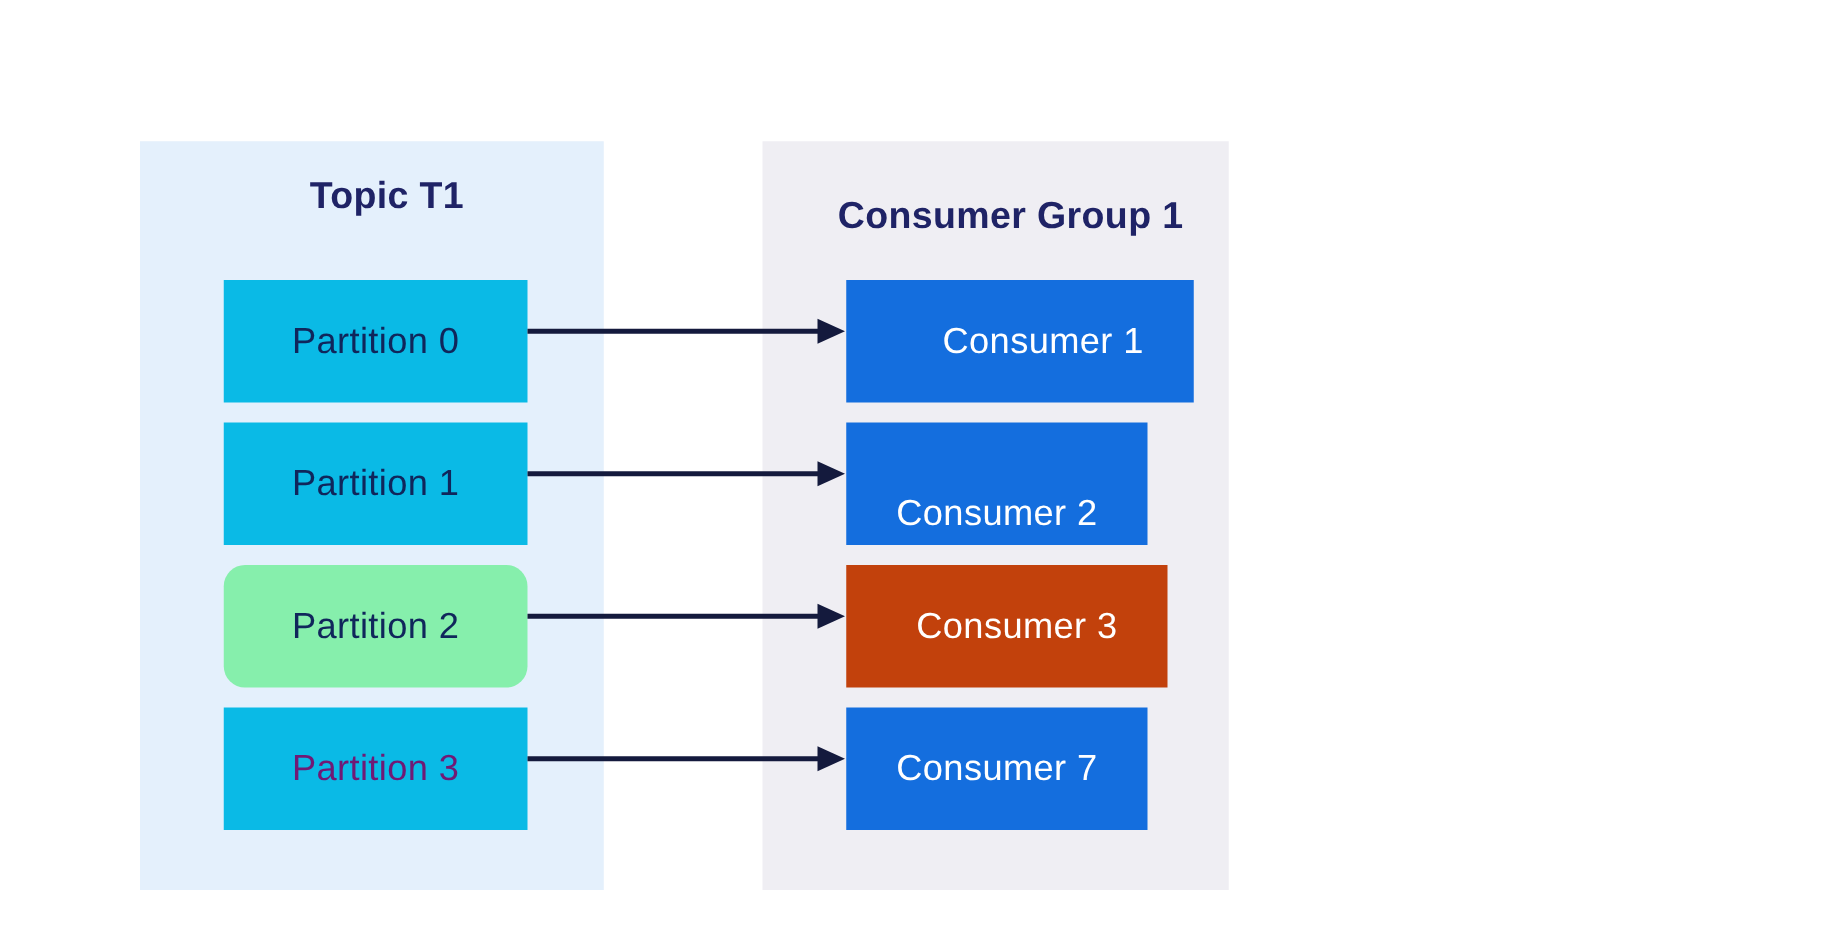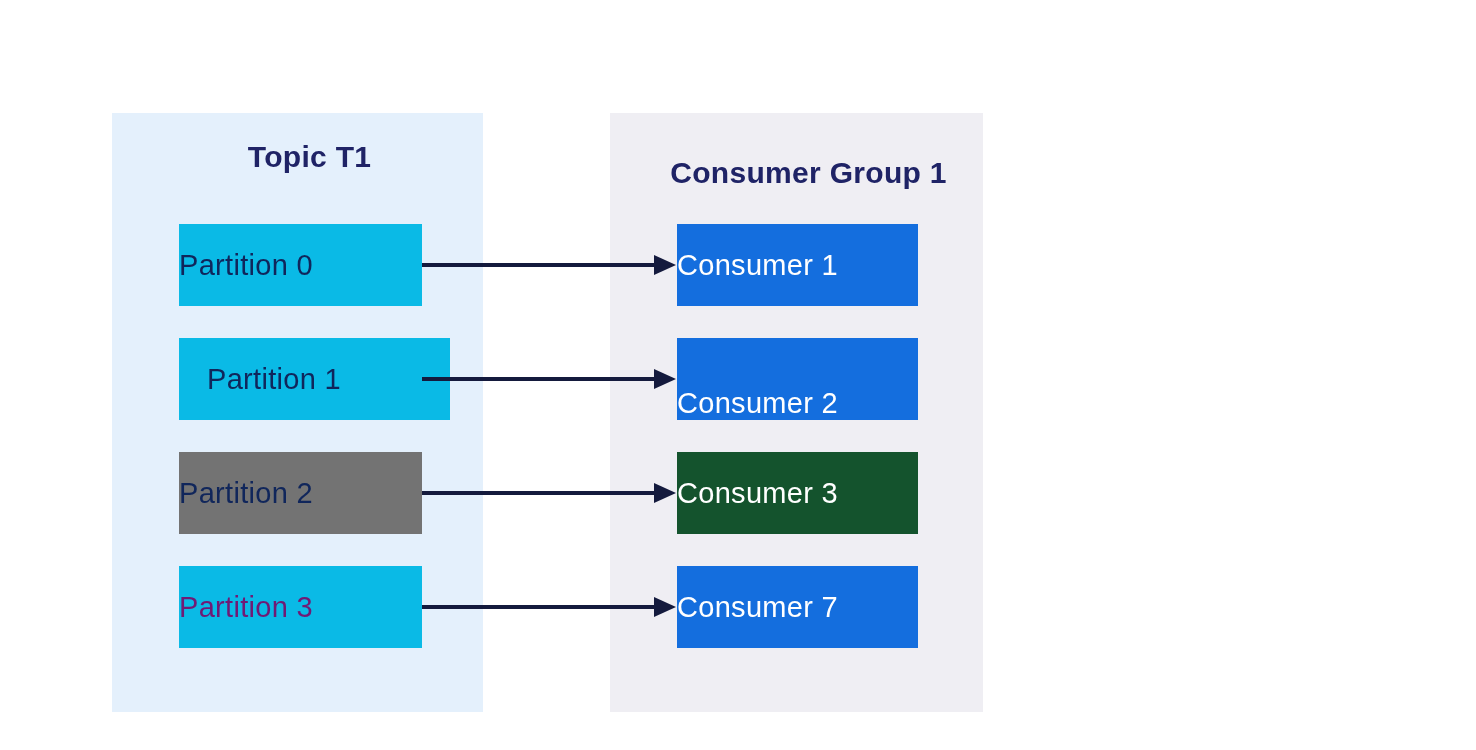--- a/index.html
+++ b/index.html
@@ -40,24 +40,24 @@
     left: 12px;
     width: 100%;
     text-align: center;
     font-size: 30px;
     font-weight: bold;
     color: #1f2366;
     letter-spacing: 0.3px;
   }
   .node {
     position: absolute;
-    height: 82px;
+    height: 98px;
     display: flex;
     align-items: center;
-    justify-content: flex-start;
+    justify-content: center;
   }
   .node-partition { left: 179px; width: 243px; }
   .node-consumer  { left: 677px; width: 241px; }
   .node-label {
     font-size: 29px;
     letter-spacing: 0.3px;
   }
   .arrow-line {
     position: absolute;
     left: 422px;
@@ -100,43 +100,43 @@
   <div class="panel panel-group" style="background-color: rgb(239, 238, 243);">
     <div class="panel-title" style="color: rgb(31, 35, 102); margin-top: 16px;">Consumer Group 1</div>
   </div>
 
   <div class="row-0">
     <div class="node node-partition" style="background-color: rgb(10, 186, 230);">
       <span class="node-label" style="color: rgb(16, 38, 91);">Partition 0</span>
     </div>
     <div class="arrow-line" style="background-color: rgb(20, 26, 61);"></div>
     <div class="arrow-head" style="border-left-color: rgb(20, 26, 61);"></div>
-    <div class="node node-consumer" style="background-color: rgb(20, 110, 222);">
+    <div class="node node-consumer" style="background-color: rgb(20, 110, 222); padding-left: 37px;">
       <span class="node-label" style="color: rgb(255, 255, 255);">Consumer 1</span>
     </div>
   </div>
 
   <div class="row-1">
-    <div class="node node-partition" style="background-color: rgb(10, 186, 230); padding-left: 28px;">
+    <div class="node node-partition" style="background-color: rgb(10, 186, 230);">
       <span class="node-label" style="color: rgb(16, 38, 91);">Partition 1</span>
     </div>
     <div class="arrow-line" style="background-color: rgb(20, 26, 61);"></div>
     <div class="arrow-head" style="border-left-color: rgb(20, 26, 61);"></div>
     <div class="node node-consumer" style="background-color: rgb(20, 110, 222);">
       <span class="node-label" style="color: rgb(255, 255, 255); margin-top: 48px;">Consumer 2</span>
     </div>
   </div>
 
   <div class="row-2">
-    <div class="node node-partition" style="background-color: #737373;">
+    <div class="node node-partition" style="background-color: #86efac; border-radius: 17px;">
       <span class="node-label" style="color: rgb(16, 38, 91);">Partition 2</span>
     </div>
     <div class="arrow-line" style="background-color: rgb(20, 26, 61);"></div>
     <div class="arrow-head" style="border-left-color: rgb(20, 26, 61);"></div>
-    <div class="node node-consumer" style="background-color: #14532d;">
+    <div class="node node-consumer" style="background-color: #c2410c; padding-left: 16px;">
       <span class="node-label" style="color: rgb(255, 255, 255);">Consumer 3</span>
     </div>
   </div>
 
   <div class="row-3">
     <div class="node node-partition" style="background-color: rgb(10, 186, 230);">
       <span class="node-label" style="color: #701a75;">Partition 3</span>
     </div>
     <div class="arrow-line" style="background-color: rgb(20, 26, 61);"></div>
     <div class="arrow-head" style="border-left-color: rgb(20, 26, 61);"></div>

